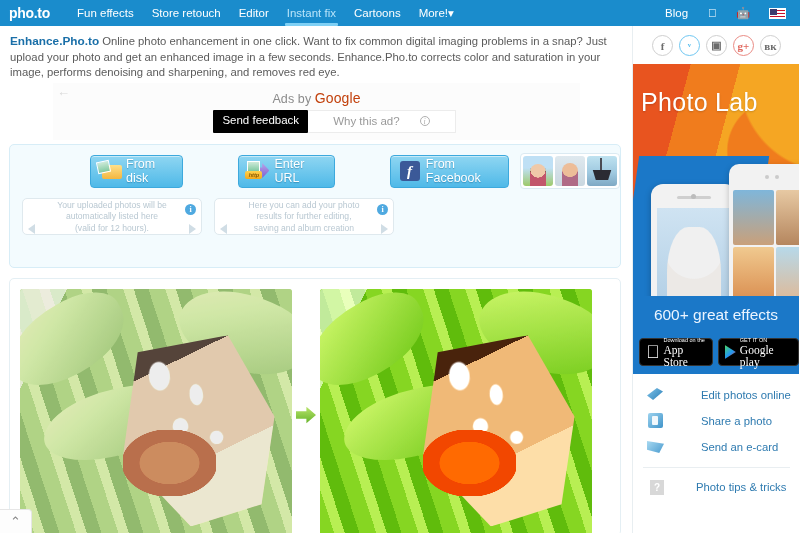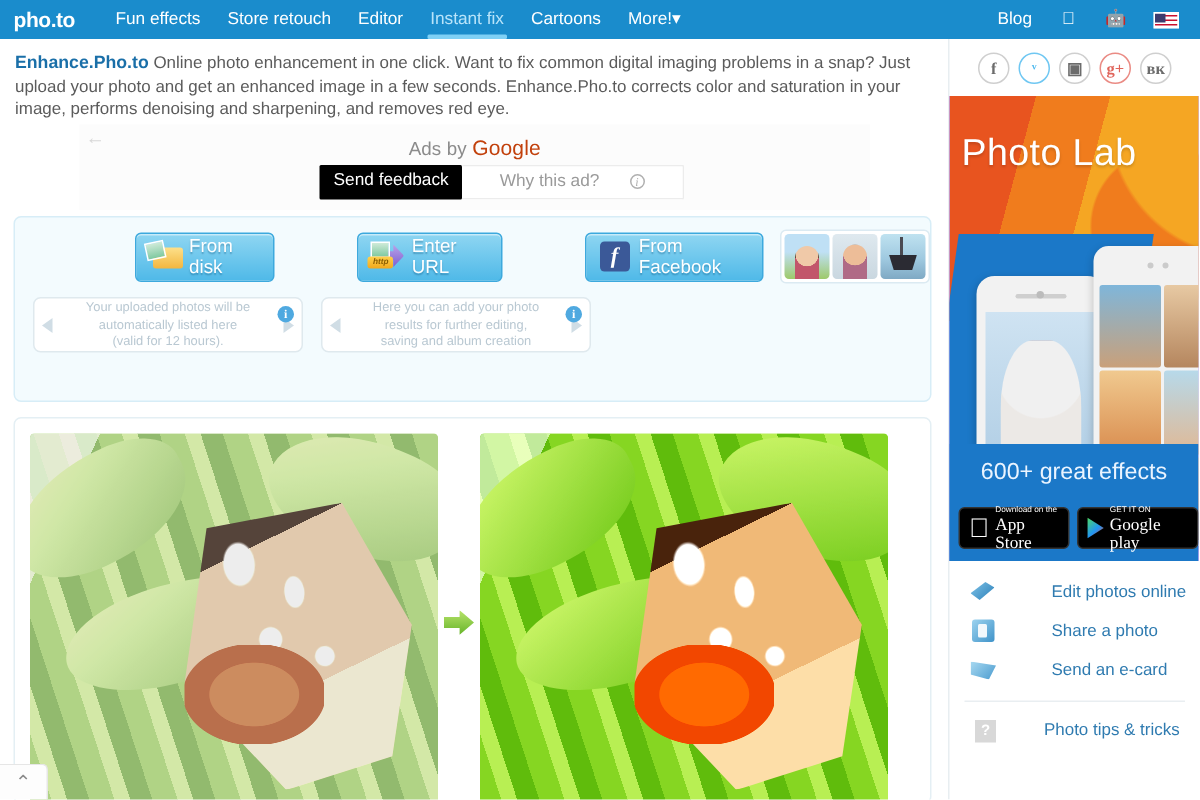--- a/index.html
+++ b/index.html
@@ -175,21 +175,21 @@
   .samp.s3 { background: linear-gradient(#bfe2f0 0%, #9fc9e0 55%, #7fa9c4 100%); }
   .samp.s3::after { content:""; position:absolute; left:4px; top:14px; width:22px; height:10px;
     background:#2b2b33; clip-path: polygon(8% 0,92% 0,78% 100%,22% 100%); }
   .samp.s3::before { content:""; position:absolute; left:13px; top:2px; width:2px; height:13px;
     background:#4a4a52; }
 
   .info-row { display: flex; padding: 9px 0 0 12px; gap: 12px; }
   .info-box {
     width: 180px; height: 37px; background: #fff;
     border: 1px solid #dfe9ee; border-radius: 5px;
-    display: flex; align-items: center; position: relative;
+    display: flex; align-items: flex-end; position: relative;
   }
   .info-box .txt {
     flex: 1; text-align: center; font-size: 8.6px; color: #b9c8d2;
     line-height: 11.5px; padding: 0 16px;
   }
   .arr-l, .arr-r {
     width: 0; height: 0; border-top: 5px solid transparent;
     border-bottom: 5px solid transparent; margin: 0 5px;
   }
   .arr-l { border-right: 7px solid #d0dde5; }

